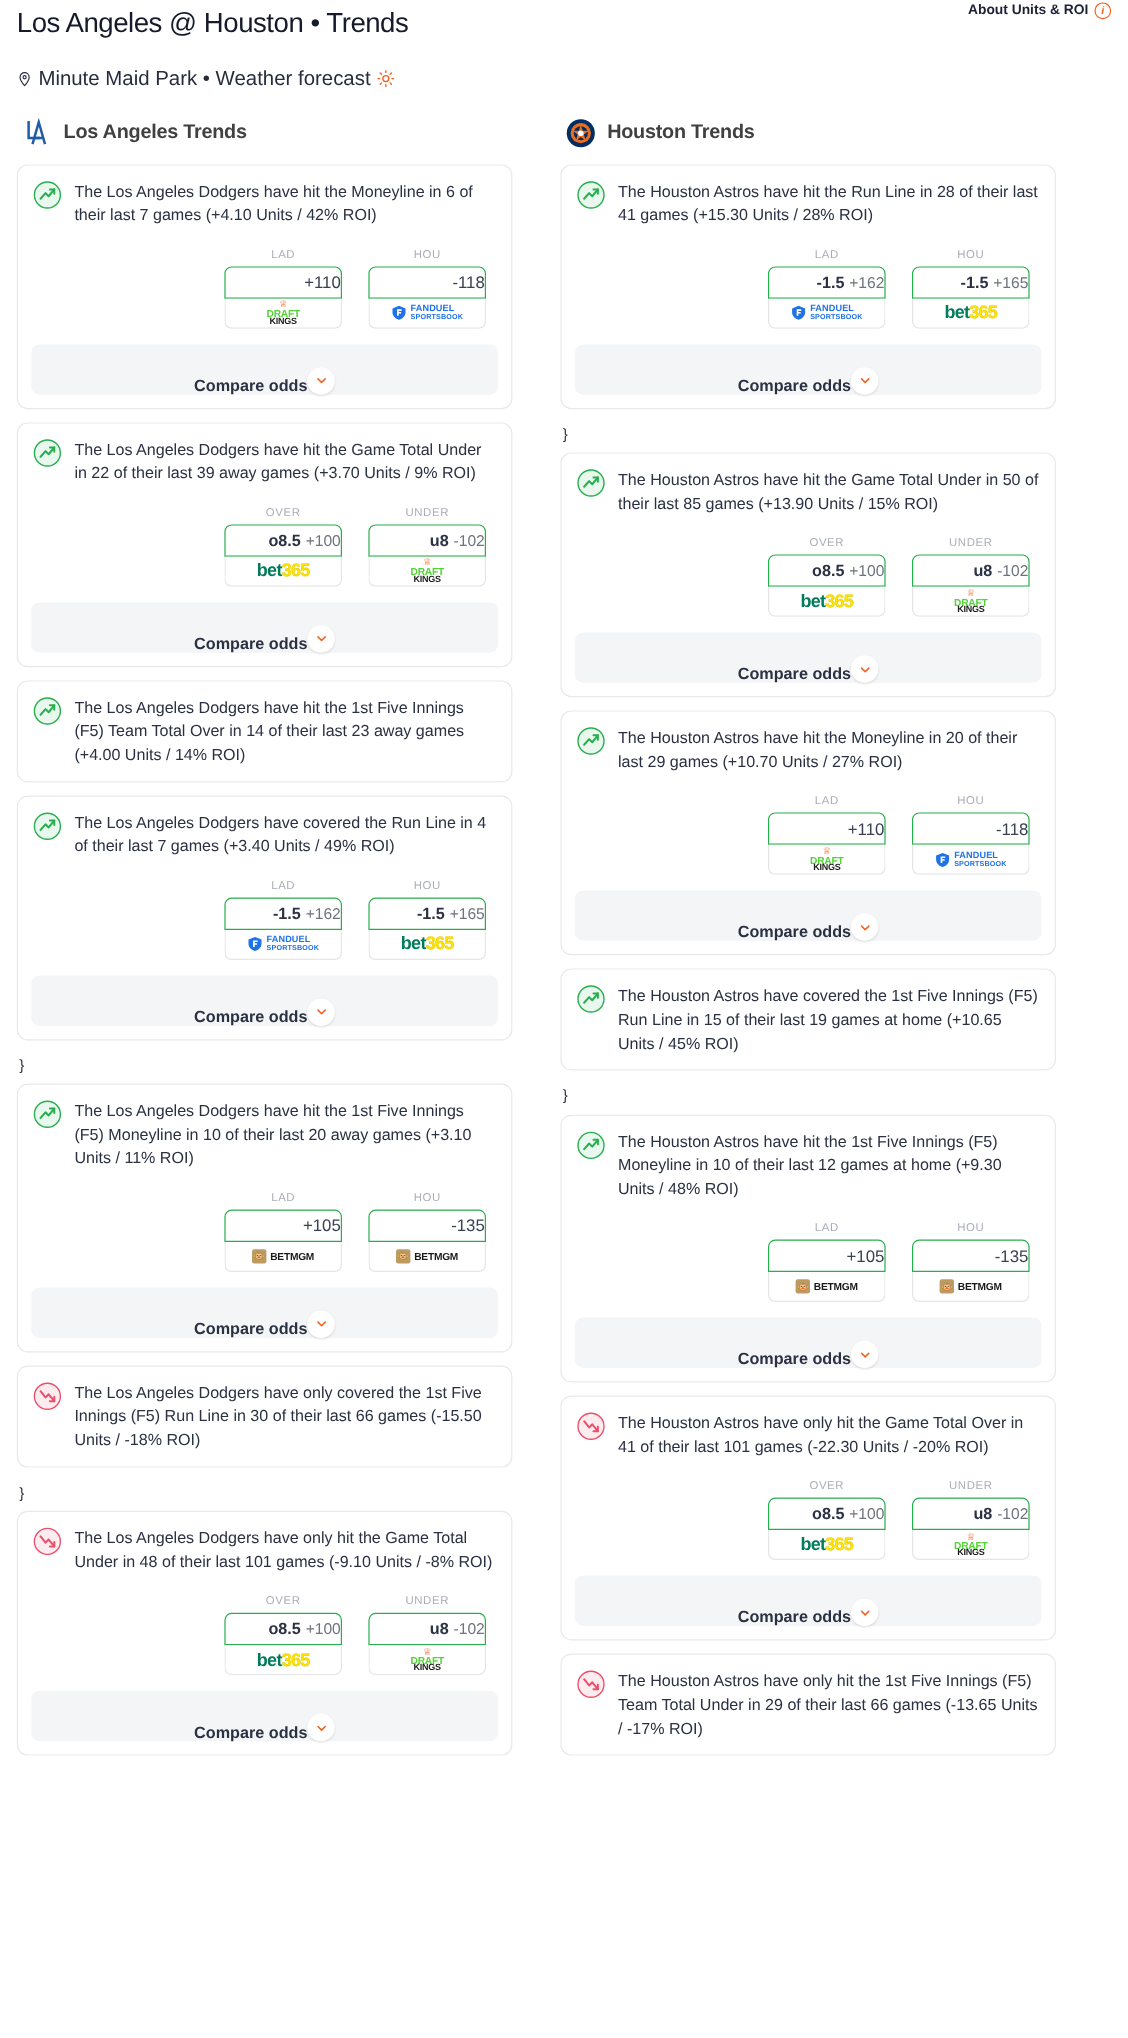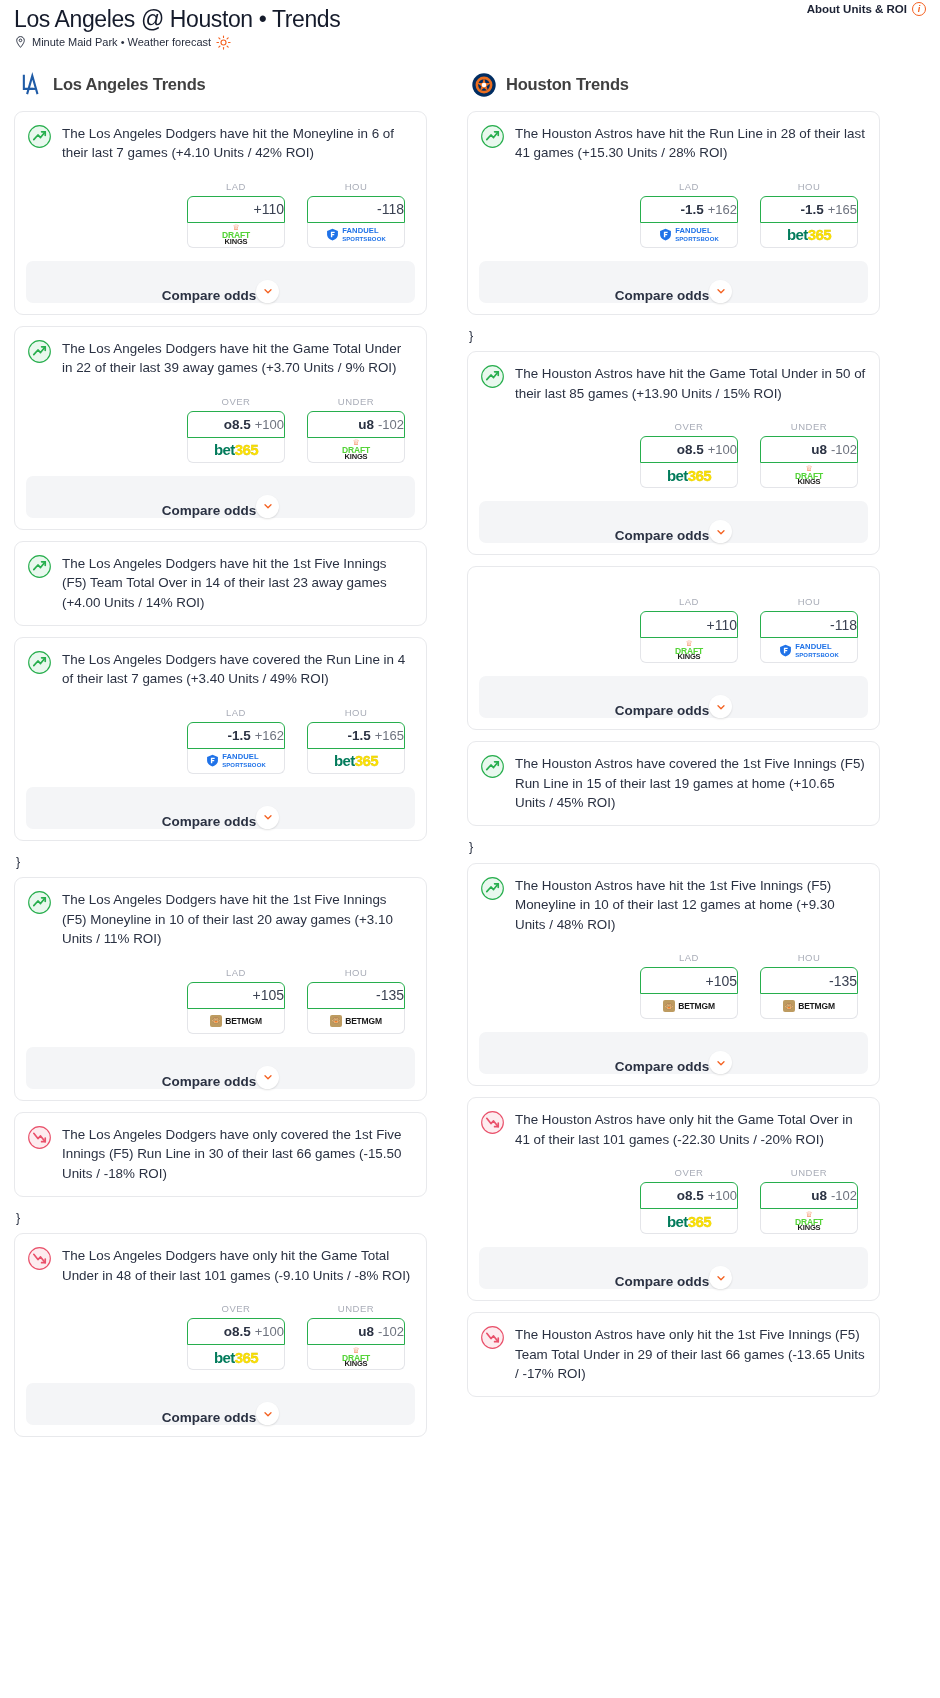--- a/index.html
+++ b/index.html
@@ -37,22 +37,22 @@
     width: 14px; height: 14px; border-radius: 50%;
     border: 1.4px solid #f4601f;
     color: #f4601f;
     font-size: 9px;
     font-weight: 700;
     display: flex; align-items: center; justify-content: center;
     font-style: italic;
     line-height: 1;
   }
   .subtitle {
-    margin-top: 1px;
-    font-size: 11px;
+    margin-top: 22px;
+    font-size: 17px;
     color: #272d3d;
     display: flex;
     align-items: center;
     gap: 5px;
     font-weight: 400;
   }
   .pin-icon { width: 13px; height: 14px; flex: none; }
   .sun-icon { width: 15px; height: 15px; flex: none; }
 
   
@@ -592,20 +592,28 @@
             <div class="compare">
               <span class="compare-label">Compare odds</span>
               <span class="chev-btn">
                 <svg width="12" height="12" viewBox="0 0 24 24">
                   <path d="M6 9.5 L12 15.5 L18 9.5" fill="none" stroke="#f4601f" stroke-width="2.6" stroke-linecap="round" stroke-linejoin="round"></path>
                 </svg>
               </span>
             </div>
           </div>
           <div class="card">
+            <div class="card-top">
+              <svg class="trend-icon" viewBox="0 0 24 24">
+                <circle cx="12" cy="12" r="10.4" fill="#e9f8ee" stroke="#27ae4d" stroke-width="1.1"></circle>
+                <path d="M6.5 15 L10.5 10.5 L13 13 L17.5 7.5" fill="none" stroke="#27ae4d" stroke-width="1.6" stroke-linecap="round" stroke-linejoin="round"></path>
+                <path d="M17.5 7.5 L17.5 11 M17.5 7.5 L14 7.5" fill="none" stroke="#27ae4d" stroke-width="1.6" stroke-linecap="round"></path>
+              </svg>
+              <div class="trend-text">The Houston Astros have hit the Moneyline in 20 of their last 29 games (+10.70 Units / 27% ROI)</div>
+            </div>
             <div class="odds-row">
               <div class="odds-col">
                 <div class="odds-label">LAD</div>
                 <div class="odds-box">
                   <span class="odds-main solo">+110</span>
                 </div>
                 <div class="book-box">
                   <span class="logo-dk">
                     <span class="dk-crown">♕</span>
                     <span class="dk-t1">DRAFT</span>

